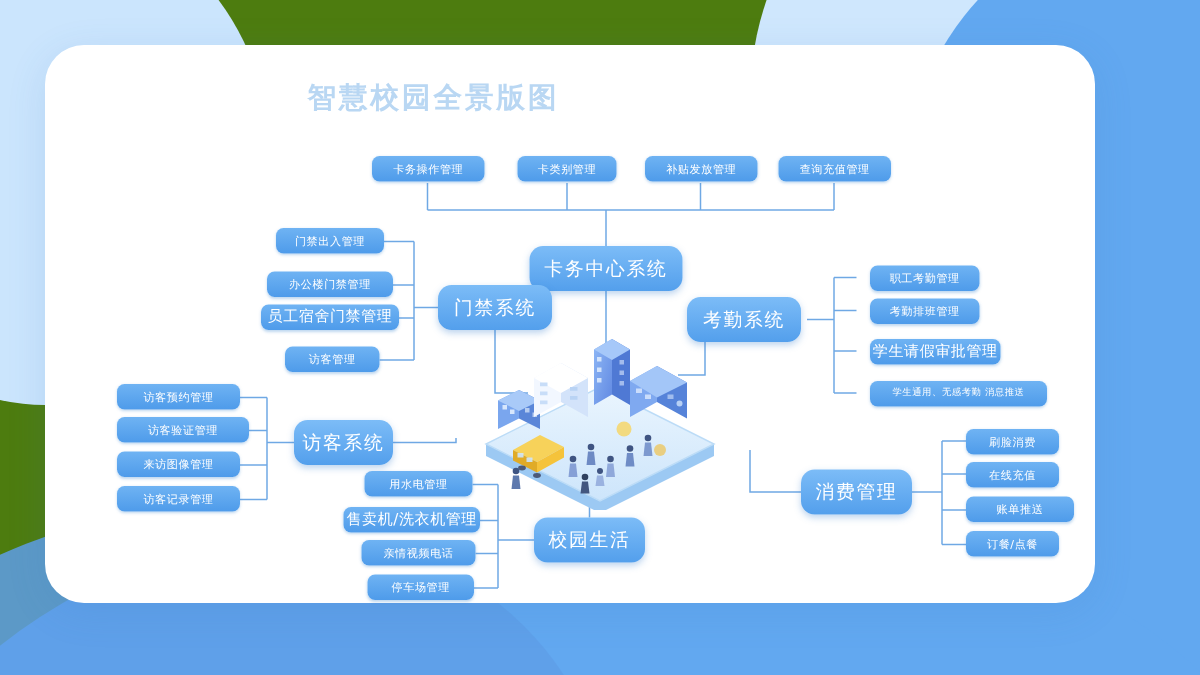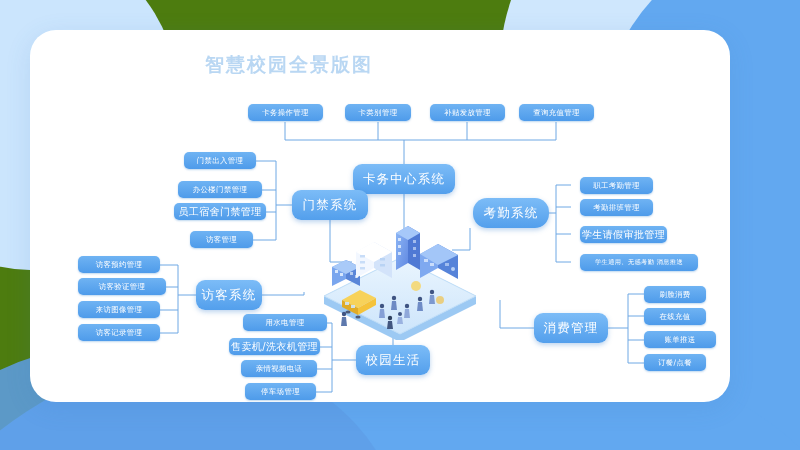--- a/index.html
+++ b/index.html
@@ -169,33 +169,33 @@
 
   <div class="node hub" style="left:292px;top:190px;width:76px;">门禁系统</div>
 
   <div class="node leaf" style="left:78px;top:256px;width:82px;">访客预约管理</div>
   <div class="node leaf" style="left:78px;top:278px;width:88px;">访客验证管理</div>
   <div class="node leaf" style="left:78px;top:301px;width:82px;">来访图像管理</div>
   <div class="node leaf" style="left:78px;top:324px;width:82px;">访客记录管理</div>
 
   <div class="node hub" style="left:196px;top:280px;width:66px;">访客系统</div>
 
-  <div class="node leaf" style="left:243px;top:314px;width:84px;">用水电管理</div>
+  <div class="node leaf" style="left:243px;top:314px;width:72px;">用水电管理</div>
   <div class="node leaf wide" style="left:229px;top:338px;width:91px;">售卖机/洗衣机管理</div>
   <div class="node leaf" style="left:241px;top:360px;width:76px;">亲情视频电话</div>
   <div class="node leaf" style="left:245px;top:383px;width:71px;">停车场管理</div>
 
   <div class="node hub" style="left:356px;top:345px;width:74px;">校园生活</div>
 
   <div class="node leaf" style="left:580px;top:177px;width:73px;">职工考勤管理</div>
   <div class="node leaf" style="left:580px;top:199px;width:73px;">考勤排班管理</div>
   <div class="node leaf wide" style="left:580px;top:226px;width:87px;">学生请假审批管理</div>
   <div class="node leaf wide" style="left:580px;top:254px;width:118px;font-size:6.2px;">学生通用、无感考勤 消息推送</div>
 
-  <div class="node hub" style="left:473px;top:198px;width:76px;border-radius:14px;">考勤系统</div>
+  <div class="node hub" style="left:458px;top:198px;width:76px;">考勤系统</div>
 
   <div class="node leaf" style="left:644px;top:286px;width:62px;">刷脸消费</div>
   <div class="node leaf" style="left:644px;top:308px;width:62px;">在线充值</div>
   <div class="node leaf" style="left:644px;top:331px;width:72px;">账单推送</div>
   <div class="node leaf" style="left:644px;top:354px;width:62px;">订餐/点餐</div>
 
   <div class="node hub" style="left:534px;top:313px;width:74px;">消费管理</div>
 
   <svg id="illus" viewBox="0 0 176 118">
     <defs>

